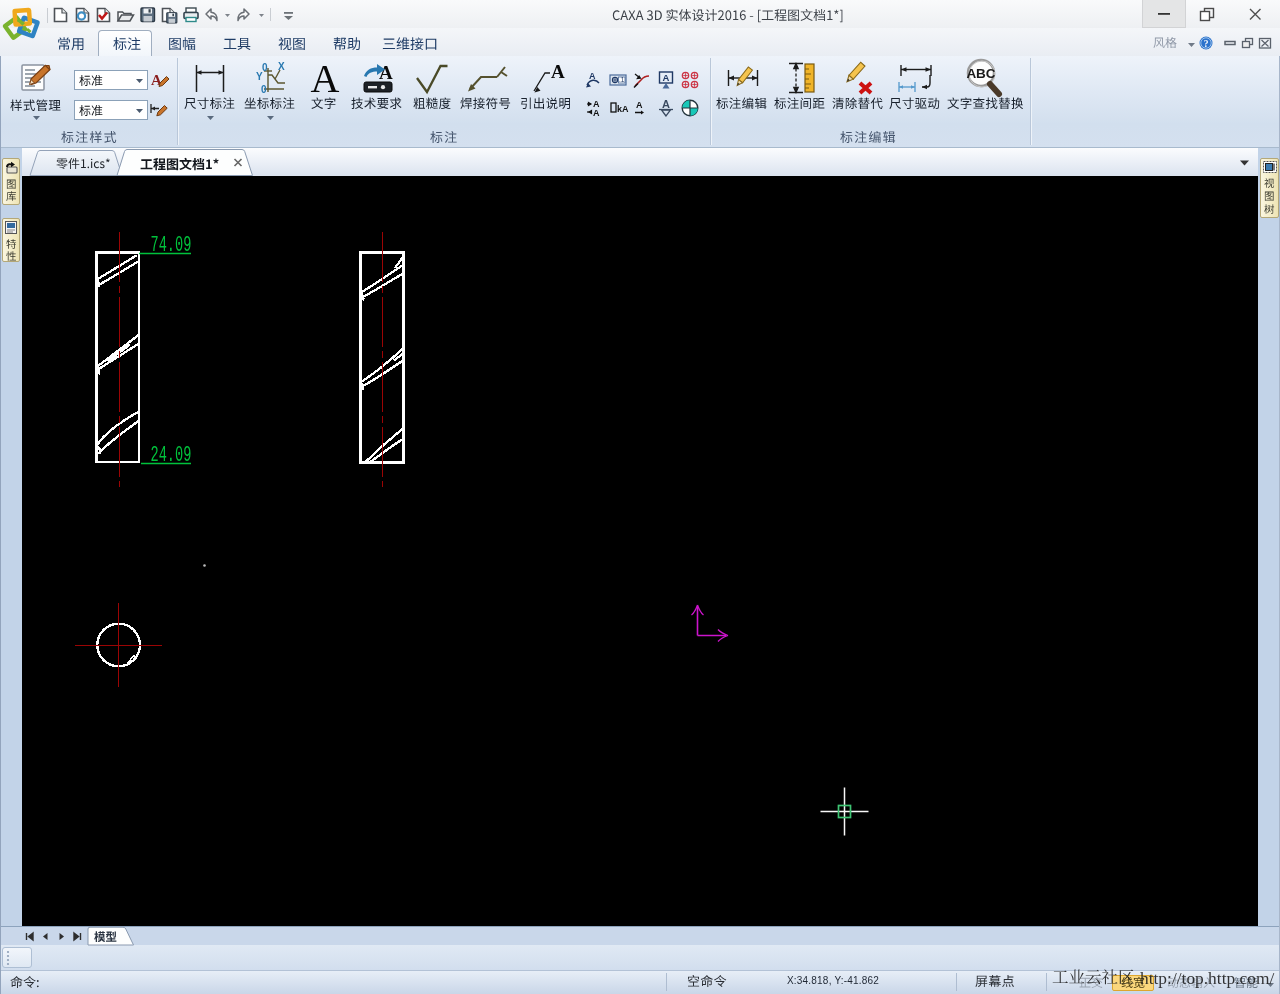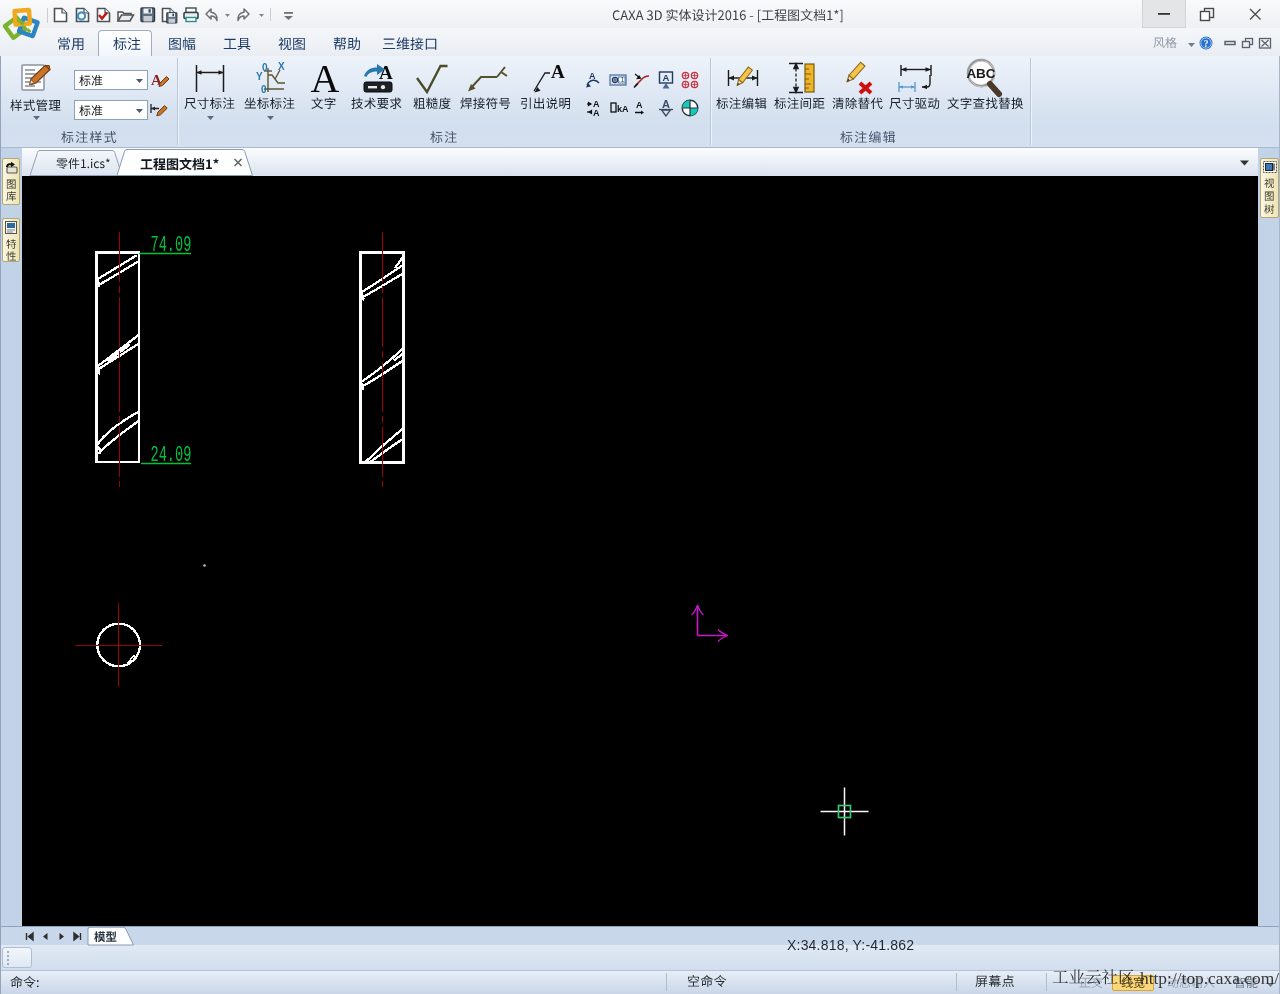--- a/index.html
+++ b/index.html
@@ -535,21 +535,21 @@
   </svg>
 <svg class="t" style="left:10.0px;top:987.0px">
     <path d="M6.6 -11.1C5.3 -9.3 2.8 -7.7 0.4 -7.0C0.7 -6.8 0.9 -6.4 1.0 -6.1C2.0 -6.4 2.9 -6.9 3.8 -7.4V-6.6H9.0V-7.5C9.9 -6.9 10.9 -6.5 11.8 -6.2C12.0 -6.4 12.3 -6.9 12.6 -7.1C10.5 -7.6 8.3 -8.9 7.1 -10.2L7.3 -10.5ZM4.0 -7.5C4.9 -8.1 5.8 -8.8 6.5 -9.6C7.2 -8.8 8.1 -8.1 9.0 -7.5ZM1.7 -5.5V0.0H2.6V-1.1H5.6V-5.5ZM2.6 -4.7H4.7V-1.9H2.6ZM7.0 -5.5V1.1H8.0V-4.6H10.5V-1.9C10.5 -1.7 10.4 -1.7 10.2 -1.6C10.0 -1.6 9.4 -1.6 8.7 -1.7C8.8 -1.4 8.9 -1.0 9.0 -0.7C10.0 -0.7 10.6 -0.7 10.9 -0.9C11.3 -1.1 11.4 -1.3 11.4 -1.9V-5.5Z M18.2 -7.3C18.9 -6.7 19.8 -5.8 20.2 -5.3L20.9 -5.9C20.5 -6.4 19.6 -7.3 18.9 -7.8ZM15.2 -4.9V-4.0H22.3C21.5 -3.2 20.6 -2.2 19.7 -1.4C19.0 -1.9 18.3 -2.3 17.7 -2.7L17.0 -2.0C18.4 -1.1 20.3 0.2 21.2 1.1L21.9 0.3C21.6 -0.0 21.1 -0.4 20.5 -0.8C21.7 -2.1 23.2 -3.5 24.1 -4.5L23.4 -5.0L23.2 -4.9ZM19.6 -11.0C18.3 -9.1 15.8 -7.4 13.5 -6.4C13.7 -6.1 14.0 -5.8 14.2 -5.6C16.1 -6.5 18.1 -7.8 19.6 -9.4C21.0 -7.9 23.2 -6.4 24.9 -5.6C25.1 -5.9 25.4 -6.3 25.7 -6.5C23.8 -7.2 21.5 -8.7 20.2 -10.1L20.5 -10.5Z M27.8 -5.1C28.3 -5.1 28.7 -5.4 28.7 -6.0C28.7 -6.5 28.3 -6.9 27.8 -6.9C27.3 -6.9 26.9 -6.5 26.9 -6.0C26.9 -5.4 27.3 -5.1 27.8 -5.1ZM27.8 0.2C28.3 0.2 28.7 -0.2 28.7 -0.7C28.7 -1.3 28.3 -1.6 27.8 -1.6C27.3 -1.6 26.9 -1.3 26.9 -0.7C26.9 -0.2 27.3 0.2 27.8 0.2Z" fill="#2a2e34"></path>
   </svg>
 <div style="position:absolute;left:666px;top:973px;width:1px;height:18px;background:#aebdd1"></div>
 <div style="position:absolute;left:956px;top:973px;width:1px;height:18px;background:#aebdd1"></div>
 <div style="position:absolute;left:1046px;top:973px;width:1px;height:18px;background:#aebdd1"></div>
 <svg class="t" style="left:687.0px;top:986.0px">
     <path d="M7.3 -7.0C8.7 -6.3 10.4 -5.3 11.3 -4.6L11.9 -5.4C11.0 -6.0 9.2 -7.0 7.9 -7.6ZM5.0 -7.7C4.0 -6.8 2.6 -5.9 1.1 -5.4L1.7 -4.5C3.2 -5.2 4.6 -6.2 5.7 -7.1ZM1.0 -0.3V0.6H12.1V-0.3H7.0V-3.6H10.7V-4.5H2.4V-3.6H6.0V-0.3ZM5.5 -10.7C5.7 -10.3 6.0 -9.8 6.1 -9.3H1.0V-6.4H1.9V-8.4H11.0V-6.7H12.0V-9.3H7.3C7.1 -9.8 6.8 -10.5 6.5 -11.0Z M19.9 -11.1C18.6 -9.3 16.1 -7.7 13.7 -7.0C14.0 -6.8 14.2 -6.4 14.3 -6.1C15.3 -6.4 16.2 -6.9 17.1 -7.4V-6.6H22.3V-7.5C23.2 -6.9 24.2 -6.5 25.1 -6.2C25.3 -6.4 25.6 -6.9 25.9 -7.1C23.8 -7.6 21.6 -8.9 20.4 -10.2L20.6 -10.5ZM17.3 -7.5C18.2 -8.1 19.1 -8.8 19.8 -9.6C20.5 -8.8 21.4 -8.1 22.3 -7.5ZM15.0 -5.5V0.0H15.9V-1.1H18.9V-5.5ZM15.9 -4.7H18.0V-1.9H15.9ZM20.3 -5.5V1.1H21.3V-4.6H23.8V-1.9C23.8 -1.7 23.7 -1.7 23.5 -1.6C23.3 -1.6 22.7 -1.6 22.0 -1.7C22.1 -1.4 22.2 -1.0 22.3 -0.7C23.3 -0.7 23.9 -0.7 24.2 -0.9C24.6 -1.1 24.7 -1.3 24.7 -1.9V-5.5Z M31.8 -7.3C32.5 -6.7 33.4 -5.8 33.8 -5.3L34.5 -5.9C34.1 -6.4 33.2 -7.3 32.5 -7.8ZM28.8 -4.9V-4.0H35.9C35.1 -3.2 34.2 -2.2 33.3 -1.4C32.6 -1.9 31.9 -2.3 31.3 -2.7L30.6 -2.0C32.0 -1.1 33.9 0.2 34.8 1.1L35.5 0.3C35.2 -0.0 34.7 -0.4 34.1 -0.8C35.3 -2.1 36.8 -3.5 37.7 -4.5L37.0 -5.0L36.8 -4.9ZM33.2 -11.0C31.9 -9.1 29.4 -7.4 27.1 -6.4C27.3 -6.1 27.6 -5.8 27.8 -5.6C29.7 -6.5 31.7 -7.8 33.2 -9.4C34.6 -7.9 36.8 -6.4 38.5 -5.6C38.7 -5.9 39.0 -6.3 39.3 -6.5C37.4 -7.2 35.1 -8.7 33.8 -10.1L34.1 -10.5Z" fill="#2a2e34"></path>
   </svg>
-<div style="position:absolute;left:787px;top:937px;font-size:14px;color:#1f2733;letter-spacing:0.2px">X:34.818, Y:-41.862</div>
+<div style="position:absolute;left:787px;top:975px;font-size:10px;color:#1f2733;letter-spacing:0.2px">X:34.818, Y:-41.862</div>
 <svg class="t" style="left:975.0px;top:986.0px">
     <path d="M4.5 -6.9C4.8 -6.4 5.1 -5.9 5.3 -5.6L6.2 -5.9C6.0 -6.2 5.7 -6.7 5.4 -7.1ZM2.7 -9.5H10.6V-8.1H2.7ZM1.8 -10.3V-6.0C1.8 -4.0 1.7 -1.4 0.4 0.5C0.7 0.6 1.1 0.9 1.2 1.1C2.6 -0.9 2.7 -3.9 2.7 -6.0V-7.3H11.6V-10.3ZM9.6 -7.2C9.4 -6.7 9.1 -6.0 8.7 -5.5H3.3V-4.6H5.3V-3.4L5.3 -2.8H2.9V-2.0H5.2C4.9 -1.1 4.3 -0.3 2.8 0.3C3.0 0.5 3.3 0.8 3.4 1.1C5.3 0.3 5.9 -0.8 6.2 -2.0H8.9V1.1H9.8V-2.0H12.3V-2.8H9.8V-4.6H11.9V-5.5H9.7C10.0 -5.9 10.3 -6.4 10.6 -6.9ZM8.9 -2.8H6.3L6.3 -3.3V-4.6H8.9Z M16.5 -6.3H23.3V-5.5H16.5ZM16.5 -7.8H23.3V-6.9H16.5ZM19.3 -3.3V-2.4H16.9C17.2 -2.7 17.6 -3.0 17.8 -3.3ZM20.2 -3.3H21.9C22.1 -3.0 22.4 -2.7 22.8 -2.4H20.2ZM15.5 -8.4V-4.8H17.8C17.7 -4.6 17.5 -4.3 17.3 -4.1H14.0V-3.3H16.6C15.9 -2.7 14.9 -2.1 13.7 -1.6C13.9 -1.4 14.2 -1.1 14.3 -0.9C14.9 -1.2 15.5 -1.5 16.0 -1.8V0.6H17.0V-1.6H19.3V1.0H20.2V-1.6H22.8V-0.3C22.8 -0.2 22.8 -0.1 22.6 -0.1C22.5 -0.1 22.0 -0.1 21.4 -0.2C21.5 0.1 21.6 0.3 21.7 0.6C22.5 0.6 23.0 0.6 23.3 0.5C23.6 0.3 23.7 0.1 23.7 -0.3V-1.8C24.2 -1.4 24.8 -1.2 25.3 -1.0C25.5 -1.2 25.7 -1.6 25.9 -1.8C24.8 -2.1 23.7 -2.6 22.9 -3.3H25.6V-4.1H18.5C18.6 -4.3 18.8 -4.6 18.9 -4.8H24.2V-8.4ZM21.5 -10.9V-10.1H18.1V-10.9H17.1V-10.1H14.2V-9.3H17.1V-8.6H18.1V-9.3H21.5V-8.7H22.4V-9.3H25.5V-10.1H22.4V-10.9Z M29.7 -6.0H36.5V-3.7H29.7ZM31.0 -1.7C31.2 -0.8 31.3 0.3 31.3 0.9L32.3 0.8C32.3 0.2 32.1 -0.9 31.9 -1.7ZM33.7 -1.7C34.1 -0.8 34.5 0.2 34.6 0.9L35.6 0.7C35.4 0.0 35.0 -1.1 34.6 -1.8ZM36.4 -1.8C37.0 -0.9 37.7 0.2 38.0 0.9L39.0 0.5C38.6 -0.2 37.9 -1.3 37.2 -2.1ZM28.9 -2.0C28.5 -1.1 27.8 0.0 27.1 0.6L28.0 1.0C28.7 0.3 29.4 -0.8 29.8 -1.8ZM28.8 -7.0V-2.8H37.5V-7.0H33.5V-8.6H38.4V-9.5H33.5V-10.9H32.5V-7.0Z" fill="#2a2e34"></path>
   </svg>
 <svg class="t" style="left:1079.0px;top:986.5px">
     <path d="M2.3 -6.1V-0.5H0.6V0.4H11.4V-0.5H6.8V-4.2H10.5V-5.1H6.8V-8.3H11.0V-9.2H1.1V-8.3H5.8V-0.5H3.2V-6.1Z M15.8 -7.2C15.1 -6.3 13.9 -5.3 12.8 -4.7C13.0 -4.6 13.4 -4.2 13.5 -4.0C14.6 -4.7 15.9 -5.8 16.7 -6.8ZM19.4 -6.7C20.5 -5.9 21.9 -4.8 22.5 -4.0L23.2 -4.6C22.6 -5.3 21.2 -6.4 20.1 -7.2ZM16.2 -5.1 15.4 -4.8C15.9 -3.6 16.5 -2.6 17.4 -1.8C16.1 -0.9 14.5 -0.2 12.6 0.2C12.7 0.4 13.0 0.8 13.1 1.0C15.0 0.5 16.7 -0.2 18.0 -1.2C19.3 -0.2 20.9 0.5 22.9 0.9C23.0 0.6 23.3 0.3 23.5 0.1C21.6 -0.3 20.0 -0.9 18.7 -1.8C19.6 -2.6 20.2 -3.6 20.7 -4.9L19.8 -5.1C19.4 -4.0 18.8 -3.1 18.0 -2.4C17.2 -3.1 16.6 -4.0 16.2 -5.1ZM17.0 -9.9C17.3 -9.4 17.6 -8.8 17.8 -8.4H12.8V-7.5H23.2V-8.4H18.2L18.7 -8.6C18.6 -9.0 18.2 -9.7 17.9 -10.2Z" fill="#9aa3b0"></path>
   </svg>
 <div style="position:absolute;left:1112px;top:974.5px;width:42px;height:16px;background:#fbd77c;border:1px solid #dda62e;border-radius:2px"></div>
 <svg class="t" style="left:1121.0px;top:986.5px">
     <path d="M0.6 -0.6 0.8 0.2C1.9 -0.1 3.4 -0.6 4.8 -1.0L4.6 -1.7C3.2 -1.3 1.6 -0.9 0.6 -0.6ZM8.4 -9.4C9.0 -9.1 9.8 -8.6 10.2 -8.3L10.7 -8.8C10.3 -9.2 9.6 -9.6 9.0 -9.9ZM0.9 -5.1C1.0 -5.2 1.3 -5.2 2.8 -5.4C2.3 -4.6 1.8 -4.0 1.6 -3.8C1.2 -3.4 0.9 -3.1 0.6 -3.0C0.8 -2.8 0.9 -2.4 0.9 -2.2C1.2 -2.3 1.6 -2.4 4.6 -3.1C4.6 -3.2 4.6 -3.6 4.6 -3.8L2.2 -3.4C3.1 -4.5 4.0 -5.8 4.8 -7.1L4.1 -7.6C3.8 -7.1 3.6 -6.7 3.3 -6.2L1.8 -6.1C2.5 -7.1 3.2 -8.4 3.7 -9.6L2.9 -10.0C2.4 -8.6 1.5 -7.1 1.2 -6.7C1.0 -6.3 0.8 -6.0 0.6 -5.9C0.7 -5.7 0.8 -5.3 0.9 -5.1ZM10.6 -4.2C10.2 -3.4 9.5 -2.7 8.7 -2.1C8.5 -2.8 8.4 -3.5 8.3 -4.4L11.3 -5.0L11.2 -5.8L8.1 -5.2C8.1 -5.7 8.0 -6.2 8.0 -6.8L11.0 -7.2L10.8 -8.0L7.9 -7.6C7.9 -8.4 7.9 -9.2 7.9 -10.1H7.0C7.0 -9.2 7.0 -8.3 7.1 -7.5L5.2 -7.2L5.3 -6.4L7.1 -6.7C7.2 -6.1 7.2 -5.6 7.3 -5.1L5.0 -4.6L5.1 -3.8L7.4 -4.2C7.5 -3.2 7.7 -2.3 8.0 -1.6C7.0 -0.9 5.8 -0.4 4.6 0.0C4.8 0.2 5.0 0.5 5.1 0.7C6.3 0.3 7.3 -0.2 8.3 -0.8C8.8 0.3 9.4 0.9 10.3 0.9C11.1 0.9 11.4 0.5 11.6 -0.8C11.4 -0.9 11.1 -1.1 10.9 -1.3C10.8 -0.2 10.7 0.0 10.4 0.0C9.9 0.0 9.4 -0.4 9.0 -1.3C10.0 -2.0 10.8 -2.9 11.4 -3.8Z M18.3 -2.3V-0.3C18.3 0.6 18.6 0.8 19.8 0.8C20.1 0.8 21.8 0.8 22.0 0.8C23.1 0.8 23.4 0.4 23.5 -1.4C23.3 -1.5 22.9 -1.6 22.7 -1.8C22.7 -0.2 22.6 0.0 22.0 0.0C21.6 0.0 20.2 0.0 19.9 0.0C19.3 0.0 19.2 -0.0 19.2 -0.4V-2.3ZM17.3 -3.8V-2.8C17.3 -1.9 17.0 -0.5 12.5 0.4C12.7 0.6 13.0 0.9 13.1 1.1C17.7 0.1 18.3 -1.6 18.3 -2.8V-3.8ZM14.4 -5.0V-1.2H15.3V-4.2H20.6V-1.3H21.6V-5.0ZM17.2 -9.9C17.3 -9.6 17.5 -9.3 17.6 -9.0H12.9V-6.8H13.8V-8.2H22.2V-6.8H23.1V-9.0H18.7C18.6 -9.4 18.3 -9.9 18.1 -10.2ZM19.2 -7.8V-7.0H16.8V-7.8H15.9V-7.0H14.1V-6.3H15.9V-5.4H16.8V-6.3H19.2V-5.4H20.1V-6.3H21.9V-7.0H20.1V-7.8Z" fill="#4a3c12"></path>
   </svg>
@@ -558,12 +558,12 @@
   </svg>
 <svg class="t" style="left:1234.0px;top:986.5px">
     <path d="M7.4 -8.3H9.9V-5.7H7.4ZM6.5 -9.1V-4.9H10.8V-9.1ZM3.2 -1.4H8.8V-0.2H3.2ZM3.2 -2.1V-3.3H8.8V-2.1ZM2.3 -4.0V1.0H3.2V0.5H8.8V0.9H9.7V-4.0ZM1.9 -10.1C1.7 -9.2 1.2 -8.3 0.6 -7.7C0.8 -7.6 1.2 -7.4 1.3 -7.3C1.6 -7.6 1.8 -7.9 2.1 -8.4H3.1V-7.6L3.1 -7.2H0.6V-6.5H2.9C2.7 -5.7 2.0 -4.9 0.5 -4.3C0.7 -4.2 0.9 -3.9 1.1 -3.7C2.3 -4.3 3.0 -5.0 3.5 -5.7C4.1 -5.3 5.0 -4.6 5.3 -4.3L5.9 -4.9C5.6 -5.2 4.2 -6.0 3.7 -6.3L3.8 -6.5H6.0V-7.2H3.9L3.9 -7.6V-8.4H5.7V-9.1H2.4C2.6 -9.4 2.7 -9.7 2.8 -9.9Z M16.6 -5.0V-4.0H14.0V-5.0ZM13.2 -5.8V0.9H14.0V-1.5H16.6V-0.1C16.6 0.1 16.6 0.1 16.4 0.1C16.2 0.1 15.7 0.1 15.2 0.1C15.3 0.3 15.4 0.7 15.5 0.9C16.2 0.9 16.7 0.9 17.1 0.8C17.4 0.6 17.5 0.4 17.5 -0.1V-5.8ZM14.0 -3.3H16.6V-2.2H14.0ZM22.3 -9.2C21.6 -8.8 20.5 -8.4 19.5 -8.0V-10.1H18.6V-6.1C18.6 -5.1 18.9 -4.8 20.1 -4.8C20.3 -4.8 21.9 -4.8 22.1 -4.8C23.1 -4.8 23.4 -5.2 23.4 -6.7C23.2 -6.7 22.8 -6.9 22.7 -7.0C22.6 -5.8 22.5 -5.6 22.0 -5.6C21.7 -5.6 20.4 -5.6 20.1 -5.6C19.6 -5.6 19.5 -5.7 19.5 -6.1V-7.3C20.7 -7.6 21.9 -8.1 22.9 -8.5ZM22.4 -3.8C21.7 -3.4 20.6 -2.9 19.5 -2.6V-4.5H18.6V-0.4C18.6 0.6 18.9 0.9 20.1 0.9C20.3 0.9 21.9 0.9 22.2 0.9C23.2 0.9 23.4 0.4 23.6 -1.2C23.3 -1.2 23.0 -1.4 22.8 -1.5C22.7 -0.2 22.6 0.0 22.1 0.0C21.8 0.0 20.4 0.0 20.2 0.0C19.6 0.0 19.5 -0.0 19.5 -0.4V-1.8C20.7 -2.1 22.1 -2.6 23.0 -3.2ZM13.0 -6.6C13.3 -6.7 13.7 -6.8 17.0 -7.0C17.1 -6.8 17.2 -6.6 17.2 -6.4L18.0 -6.8C17.8 -7.5 17.1 -8.6 16.5 -9.4L15.7 -9.1C16.0 -8.7 16.3 -8.2 16.6 -7.7L14.0 -7.6C14.5 -8.2 15.0 -9.0 15.4 -9.8L14.5 -10.1C14.1 -9.2 13.5 -8.2 13.3 -8.0C13.1 -7.7 12.9 -7.5 12.7 -7.5C12.8 -7.3 13.0 -6.8 13.0 -6.6Z" fill="#6a7684"></path>
   </svg>
 <svg style="position:absolute;left:1266.5px;top:983px;overflow:visible" width="7" height="4">
     <path d="M0,0 H7 L3.5,4 Z" fill="#6a7684"></path>
   </svg>
 <svg class="t" style="left:1052.0px;top:983.0px">
     <path d="M0.7 -0.6 0.8 -0.1H15.4C15.7 -0.1 15.8 -0.2 15.9 -0.3C15.3 -0.9 14.3 -1.7 14.3 -1.7L13.4 -0.6H8.8V-10.9H14.3C14.6 -10.9 14.7 -11.0 14.8 -11.2C14.2 -11.7 13.2 -12.5 13.2 -12.5L12.3 -11.4H1.8L2.0 -10.9H7.7V-0.6Z M18.5 -10.1 18.2 -10.0C19.3 -8.1 20.6 -5.2 20.6 -3.0C21.9 -1.8 22.7 -5.5 18.5 -10.1ZM31.0 -1.3 30.2 -0.2H27.3V-2.8C28.8 -4.8 30.4 -7.5 31.2 -9.2C31.5 -9.1 31.8 -9.2 31.9 -9.4L30.2 -10.3C29.6 -8.3 28.4 -5.7 27.3 -3.5V-13.0C27.7 -13.0 27.8 -13.2 27.9 -13.4L26.3 -13.5V-0.2H23.4V-13.0C23.8 -13.0 23.9 -13.2 24.0 -13.4L22.4 -13.6V-0.2H17.3L17.4 0.3H32.1C32.3 0.3 32.5 0.2 32.5 0.0C32.0 -0.5 31.0 -1.3 31.0 -1.3Z M45.6 -13.3 44.7 -12.2H35.5L35.6 -11.7H46.7C46.9 -11.7 47.1 -11.8 47.2 -12.0C46.6 -12.5 45.6 -13.3 45.6 -13.3ZM43.3 -5.0 43.1 -4.9C44.1 -3.9 45.2 -2.5 46.0 -1.2C42.0 -0.9 38.3 -0.7 36.2 -0.6C38.2 -2.2 40.4 -4.6 41.5 -6.2C41.8 -6.2 42.1 -6.3 42.1 -6.5L40.7 -7.2H48.4C48.7 -7.2 48.8 -7.3 48.9 -7.5C48.3 -8.1 47.3 -8.8 47.3 -8.8L46.4 -7.7H33.7L33.8 -7.2H40.5C39.6 -5.4 37.3 -2.3 35.7 -0.8C35.6 -0.7 35.2 -0.7 35.2 -0.7L35.8 0.8C35.9 0.8 36.0 0.7 36.1 0.5C40.3 0.0 43.8 -0.5 46.2 -0.8C46.6 -0.2 46.9 0.4 47.1 1.0C48.6 2.1 49.3 -1.4 43.3 -5.0Z M52.2 -13.8 52.0 -13.7C52.6 -13.1 53.4 -12.0 53.6 -11.2C54.7 -10.4 55.6 -12.6 52.2 -13.8ZM63.6 -9.2 62.8 -8.2H60.7V-13.1C61.2 -13.2 61.3 -13.3 61.3 -13.5L59.6 -13.7V-8.2H56.1L56.3 -7.7H59.6V-0.1H55.2L55.3 0.4H65.0C65.3 0.4 65.4 0.3 65.5 0.1C64.9 -0.4 64.0 -1.1 64.0 -1.1L63.3 -0.1H60.7V-7.7H64.5C64.8 -7.7 64.9 -7.8 65.0 -7.9C64.4 -8.4 63.6 -9.2 63.6 -9.2ZM54.0 0.9V-6.1C54.7 -5.5 55.5 -4.5 55.8 -3.8C56.9 -3.1 57.6 -5.3 54.0 -6.5V-6.8C54.8 -7.8 55.4 -8.8 55.9 -9.7C56.3 -9.7 56.5 -9.7 56.6 -9.9L55.4 -11.0L54.7 -10.4H50.2L50.4 -9.9H54.7C53.8 -7.7 51.8 -5.1 49.9 -3.5L50.1 -3.3C51.1 -3.9 52.0 -4.7 52.9 -5.6V1.3H53.1C53.6 1.3 54.0 1.0 54.0 0.9Z M79.8 -13.5 79.1 -12.5H69.1L67.8 -13.1V-0.1C67.6 0.0 67.4 0.1 67.3 0.3L68.6 1.1L69.0 0.5H81.3C81.6 0.5 81.7 0.4 81.8 0.2C81.2 -0.3 80.3 -1.1 80.3 -1.1L79.5 -0.0H68.9V-12.0H80.8C81.0 -12.0 81.1 -12.1 81.2 -12.3C80.7 -12.8 79.8 -13.5 79.8 -13.5ZM79.0 -10.3 77.4 -11.1C76.8 -9.7 76.1 -8.4 75.3 -7.2C74.2 -8.1 72.8 -9.0 71.1 -9.9L70.9 -9.8C72.0 -8.8 73.4 -7.6 74.7 -6.4C73.3 -4.5 71.7 -2.9 70.2 -1.8L70.4 -1.6C72.2 -2.6 73.9 -3.9 75.4 -5.7C76.5 -4.5 77.5 -3.3 78.0 -2.4C79.2 -1.7 79.7 -3.5 76.1 -6.6C76.9 -7.6 77.6 -8.8 78.3 -10.0C78.7 -10.0 78.9 -10.1 79.0 -10.3Z" fill="rgba(25,25,25,0.88)"></path>
   </svg>
-<div style="position:absolute;left:1140px;top:967.5px;font-family:'Liberation Serif',serif;font-size:17.4px;color:rgba(25,25,25,0.88)">http://top.caxa.com/</div>
+<div style="position:absolute;left:1140px;top:967.5px;font-family:'Liberation Serif',serif;font-size:17.4px;color:rgba(25,25,25,0.88)">http://top.http.com/</div>
 </body></html>

